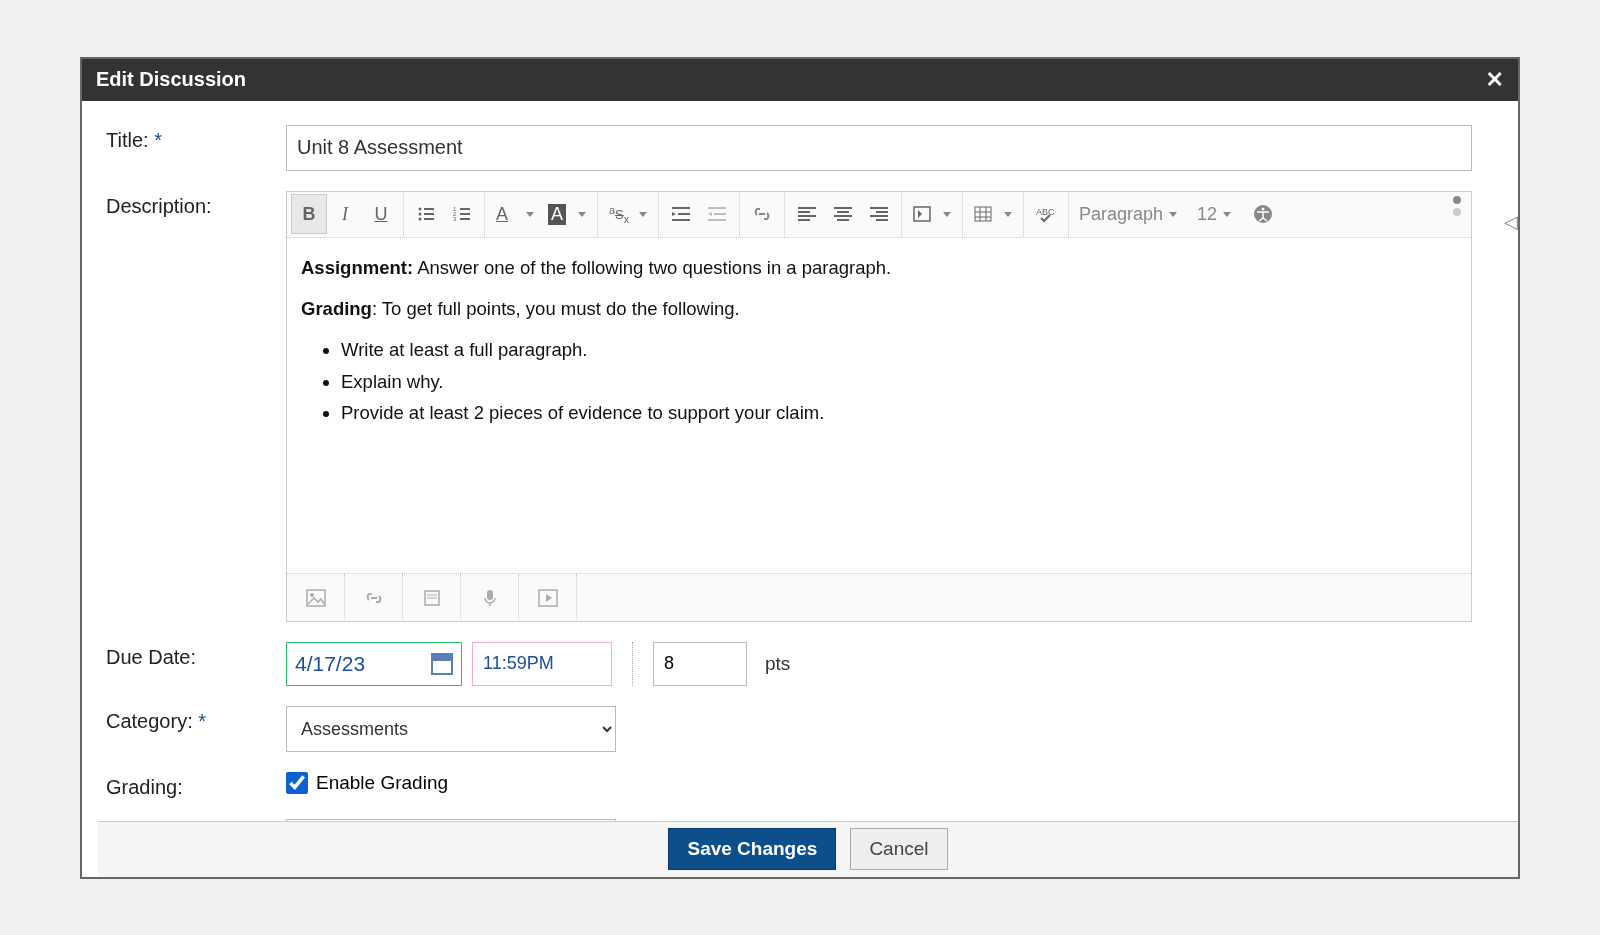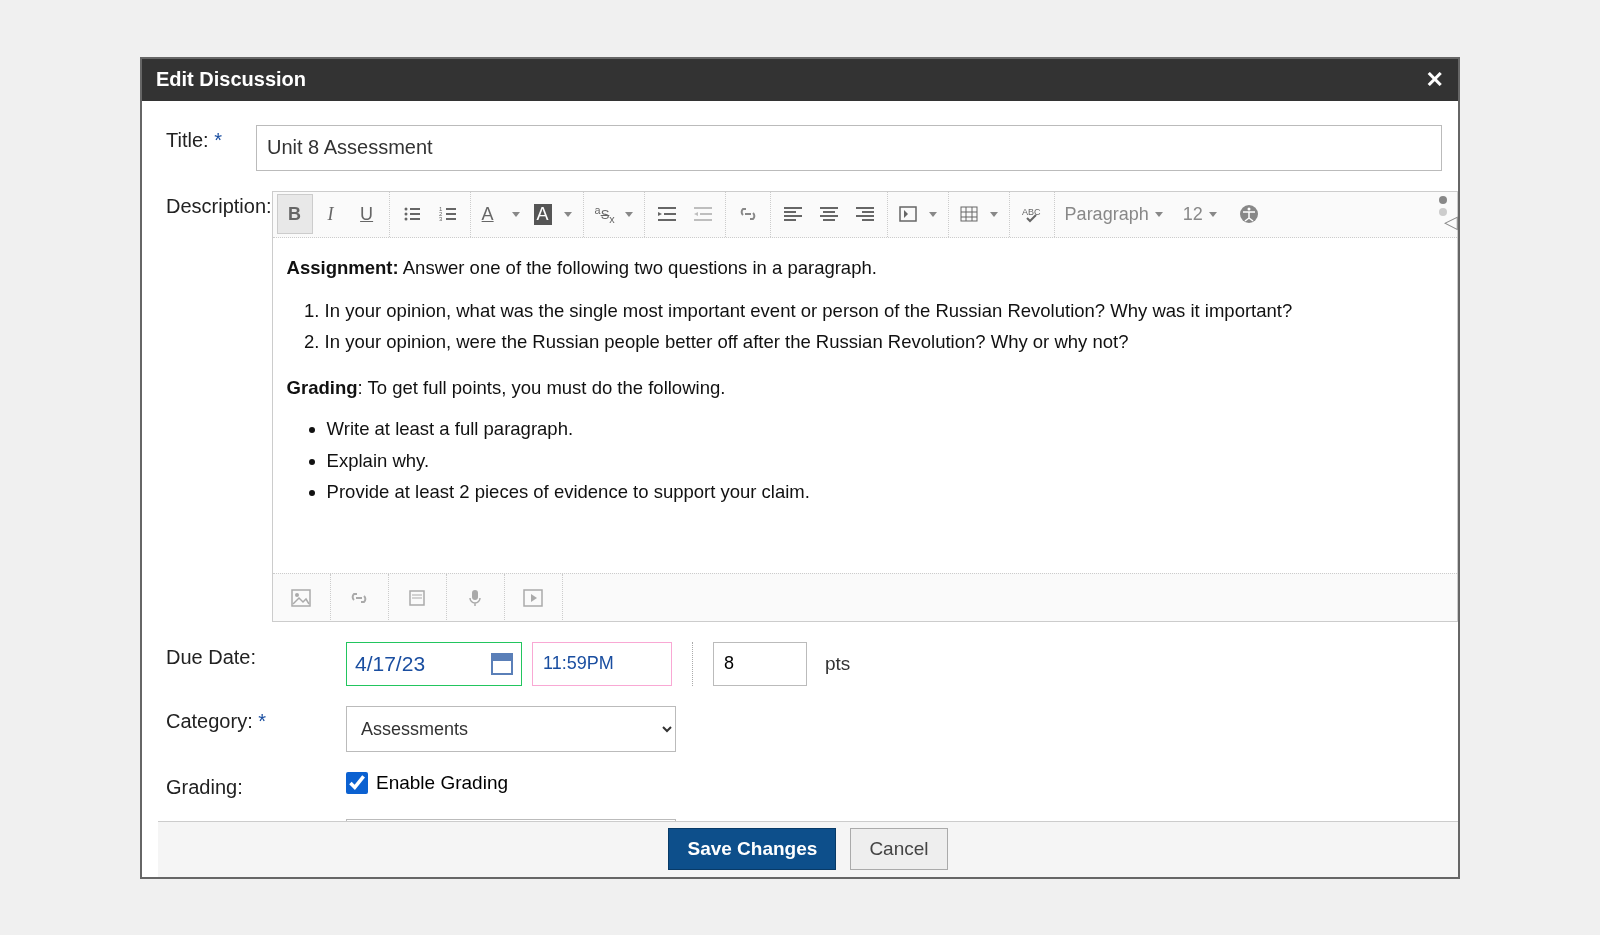--- a/index.html
+++ b/index.html
@@ -1,19 +1,19 @@
 <!DOCTYPE html>
 <html><head>
 <meta charset="utf-8">
 <style>
 * { box-sizing: border-box; margin: 0; padding: 0; }
 html, body { width: 1600px; height: 935px; font-family: "Helvetica Neue", Arial, sans-serif; background: #f0f0f0; }
 
 .outer-wrap { padding: 0; width: 1600px; height: 935px; display: flex; align-items: center; justify-content: center; }
-.modal-shell { width: 1320px; height: 822px; border: 2px solid #666; position: relative; background: #fff; overflow: hidden; }
+.modal-shell { width: 1440px; height: 822px; border: 2px solid #666; position: relative; background: #fff; overflow: hidden; }
 
 .modal-header { background: #333; color: #fff; height: 42px; display: flex; align-items: center; justify-content: space-between; padding: 0 14px; }
 .modal-title { font-size: 20px; font-weight: 700; }
 .close-x { color: #fff; font-size: 22px; font-weight: 700; cursor: pointer; }
 
 .modal-body { padding: 24px 16px 12px 24px; height: calc(100% - 42px - 56px); overflow-y: scroll; position: relative; }
 
 .form-row { display: flex; align-items: flex-start; margin-bottom: 20px; }
 .form-label { width: 180px; font-size: 20px; color: #222; padding-top: 4px; }
 .req { color: #1a4ea0; }
@@ -248,24 +248,20 @@
                 </div>
               </div>
               <div class="tool-right">
                 <div class="dot fill"></div>
                   <div class="dot"></div>
               </div>
             </div>
 
             <div class="editor-body">
               <p><b>Assignment:</b><span> Answer one of the following two questions in a paragraph.</span></p>
-              <ol>
-                <li>In your opinion, what was the single most important event or person of the Russian Revolution? Why was it important?</li>
-                <li>In your opinion, were the Russian people better off after the Russian Revolution? Why or why not?</li>
-              </ol>
               <p><b>Grading</b><span>: To get full points, you must do the following.</span></p>
               <ul>
                 <li>Write at least a full paragraph.</li>
                 <li>Explain why.</li>
                 <li>Provide at least 2 pieces of evidence to support your claim.</li>
               </ul>
             </div>
 
             <div class="bottom-toolbar">
               <div class="btool">

